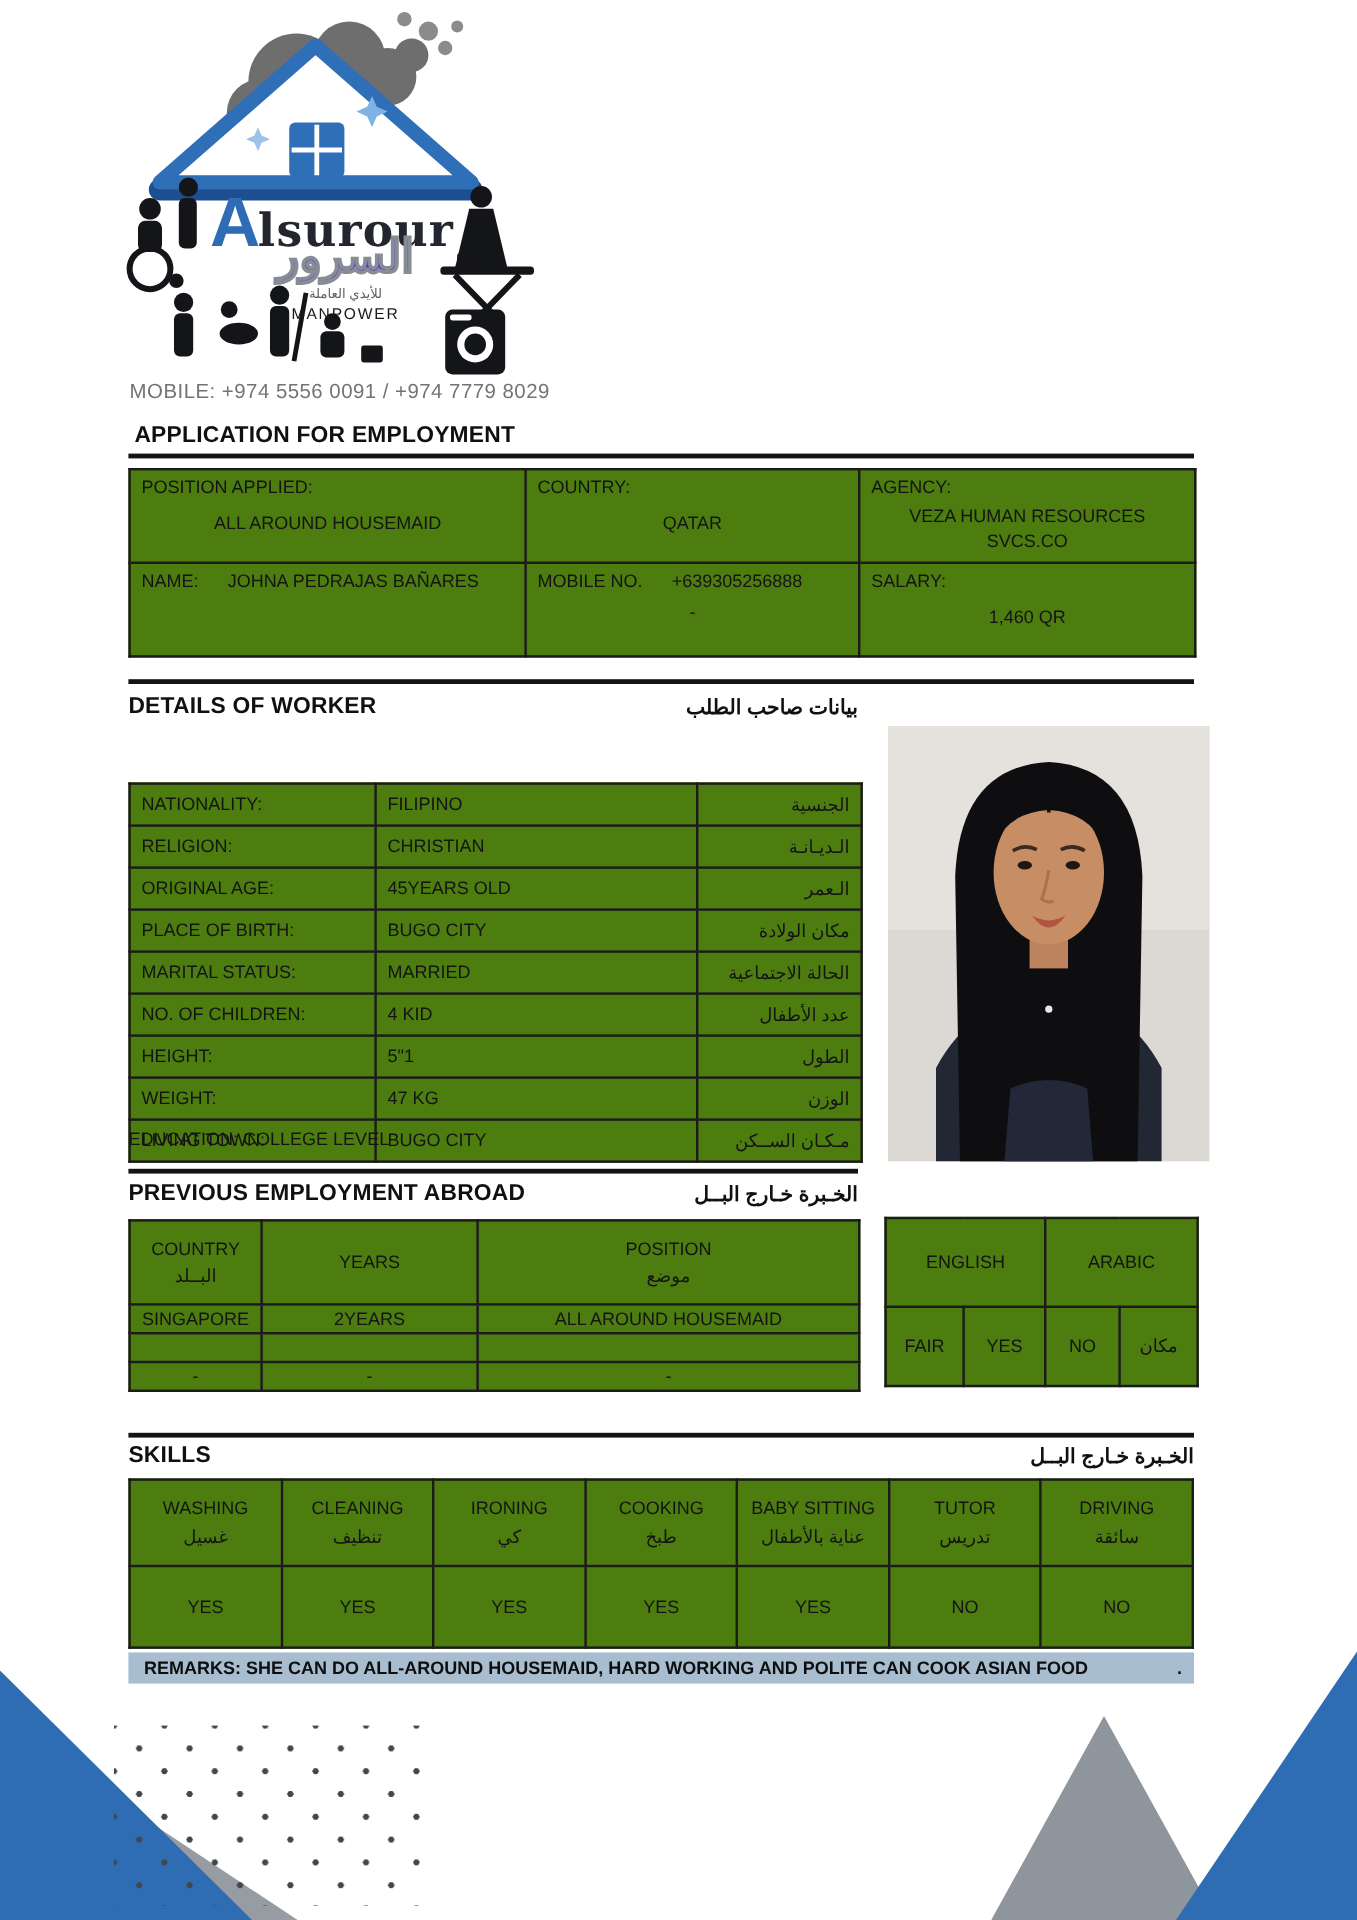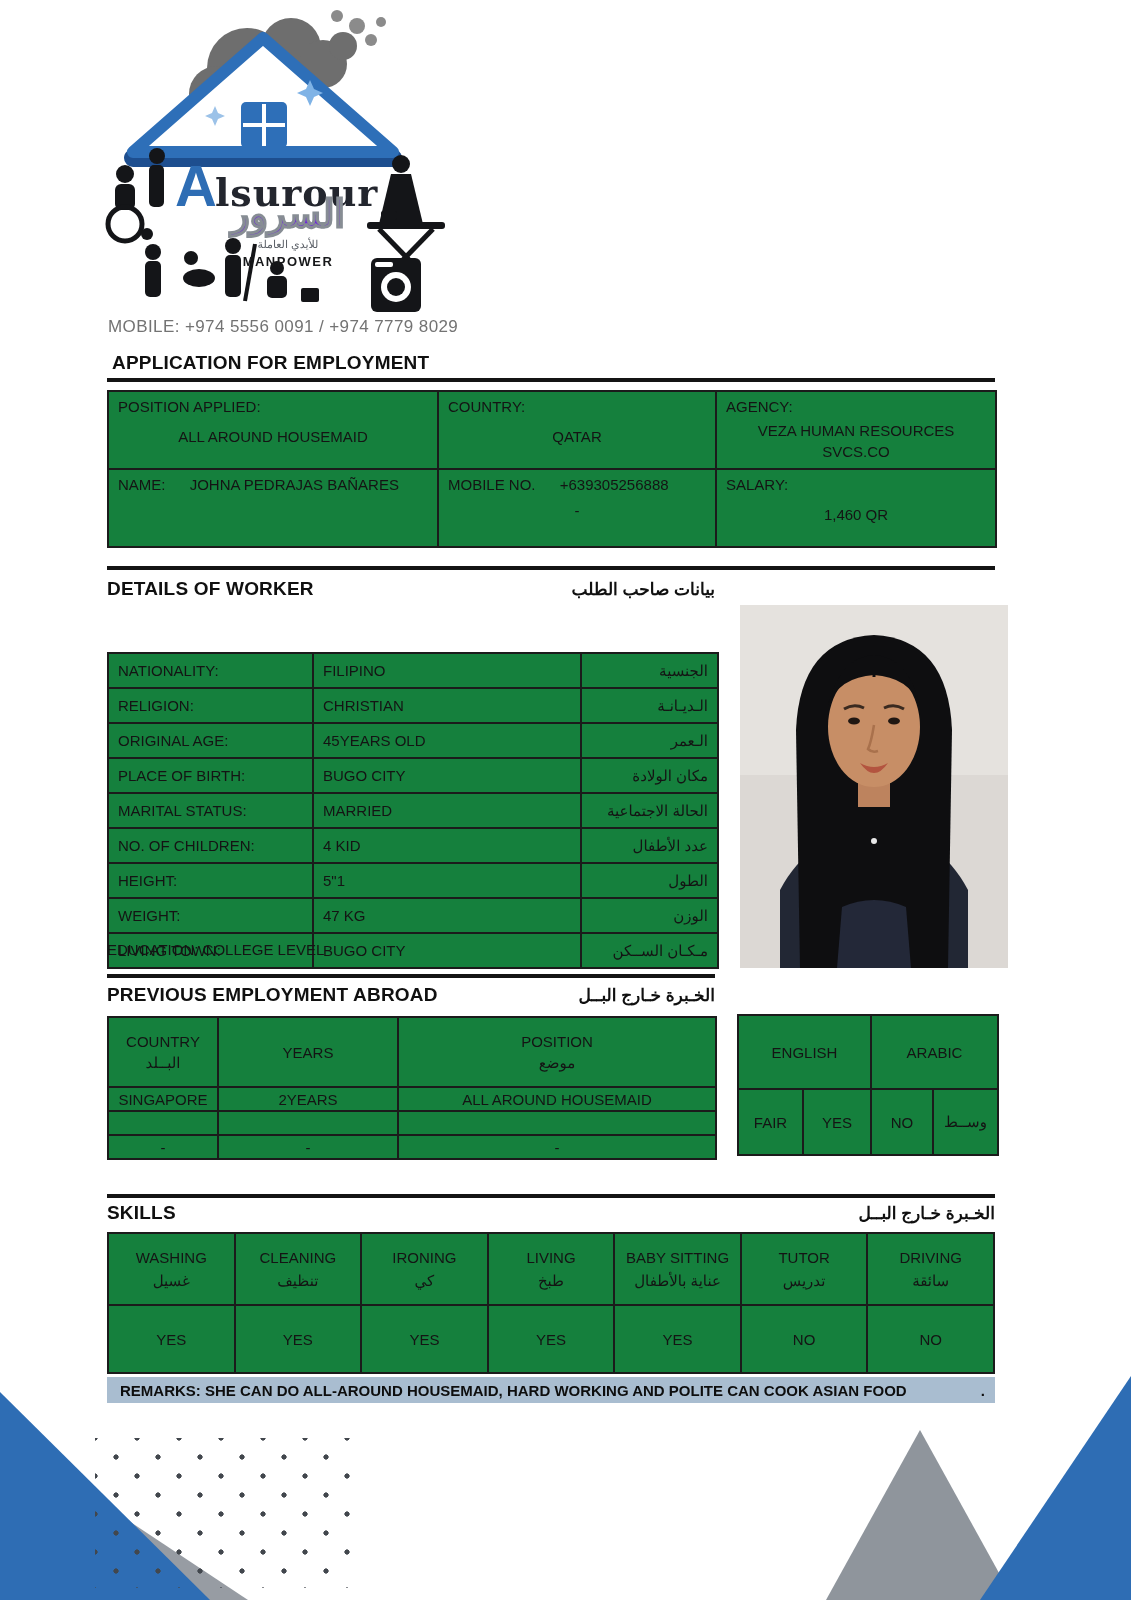--- a/index.html
+++ b/index.html
@@ -12,32 +12,32 @@
   .logo { position:absolute; left:95px; top:6px; width:390px; height:312px; }
   .logo-brand { position:absolute; left:80px; top:146px; display:flex; align-items:baseline;
                 font-family:"DejaVu Serif", serif; font-weight:bold; color:#23262e; letter-spacing:1px; }
   .logo-a { font-size:58px; color:#2e6db4; font-family:"Liberation Sans", sans-serif; font-weight:bold; margin-right:-3px; }
   .logo-rest { font-size:38px; }
   .logo-ar { position:absolute; left:108px; top:186px; width:170px; text-align:center;
              font-size:38px; font-weight:bold; color:#6d28d9; -webkit-text-stroke:2px #878d94; direction:rtl; }
   .logo-ar-sub { position:absolute; left:128px; top:232px; width:130px; text-align:center;
                  font-size:11px; color:#5a5f66; direction:rtl; }
   .logo-manpower { position:absolute; left:128px; top:248px; width:130px; text-align:center;
-                   font-size:13px; font-weight:bold; letter-spacing:1.5px; color:#17181a; }
+                   font-size:13px; font-weight:normal; letter-spacing:1.5px; color:#17181a; }
 
   .mobile-line { position:absolute; left:108px; top:317px; font-size:17px; color:#737373; letter-spacing:.4px; }
 
   
   .sec-title { font-size:19px; font-weight:bold; color:#101010; letter-spacing:.2px; }
   .sec-title-ar { font-size:17px; font-weight:bold; color:#101010; direction:rtl; }
   .rule { position:absolute; height:4px; background:#141414; }
   .head-row { position:absolute; display:flex; justify-content:space-between; align-items:flex-end; }
 
   
-  table { border-collapse:collapse; table-layout:fixed; background:#15803d; }
+  table { border-collapse:collapse; table-layout:fixed; background:#4d7c0f; }
   td { border:2px solid #1b1b1b; font-size:15px; color:#141414; }
 
   .app-table { position:absolute; left:107px; top:390px; width:888px; }
   .app-table td { vertical-align:top; padding:6px 9px; }
   .app-row1 td { height:77px; }
   .app-row2 td { height:78px; }
   .cell-label { font-size:15px; }
   .cell-value { text-align:center; margin-top:13px; }
   .agency-val { text-align:center; margin-top:5px; line-height:1.4; }
   .inline-val { margin-left:20px; }
@@ -330,21 +330,21 @@
       </colgroup>
     <tbody>
         <tr class="lang-head">
       <td colspan="2">ENGLISH</td>
       <td colspan="2">ARABIC</td>
     </tr>
     <tr class="lang-vals">
       <td>FAIR</td>
       <td>YES</td>
       <td>NO</td>
-      <td class="ar">وســط</td>
+      <td class="ar">مكان</td>
     </tr>
   </tbody>
     </table>
 
   <div class="rule" style="left:107px;top:1194px;width:888px"></div>
   <div class="head-row" style="left:107px;top:1202px;width:888px">
     <div class="sec-title">SKILLS</div>
     <div class="sec-title-ar">الخـبرة خـارج البــل</div>
   </div>
 
@@ -366,21 +366,21 @@
       </td>
       <td>
         <div>CLEANING</div>
         <div class="ar-sub">تنظيف</div>
       </td>
       <td>
         <div>IRONING</div>
         <div class="ar-sub">كي</div>
       </td>
       <td>
-        <div>LIVING</div>
+        <div>COOKING</div>
         <div class="ar-sub">طبخ</div>
       </td>
       <td>
         <div>BABY SITTING</div>
         <div class="ar-sub">عناية بالأطفال</div>
       </td>
       <td>
         <div>TUTOR</div>
         <div class="ar-sub">تدريس</div>
       </td>

